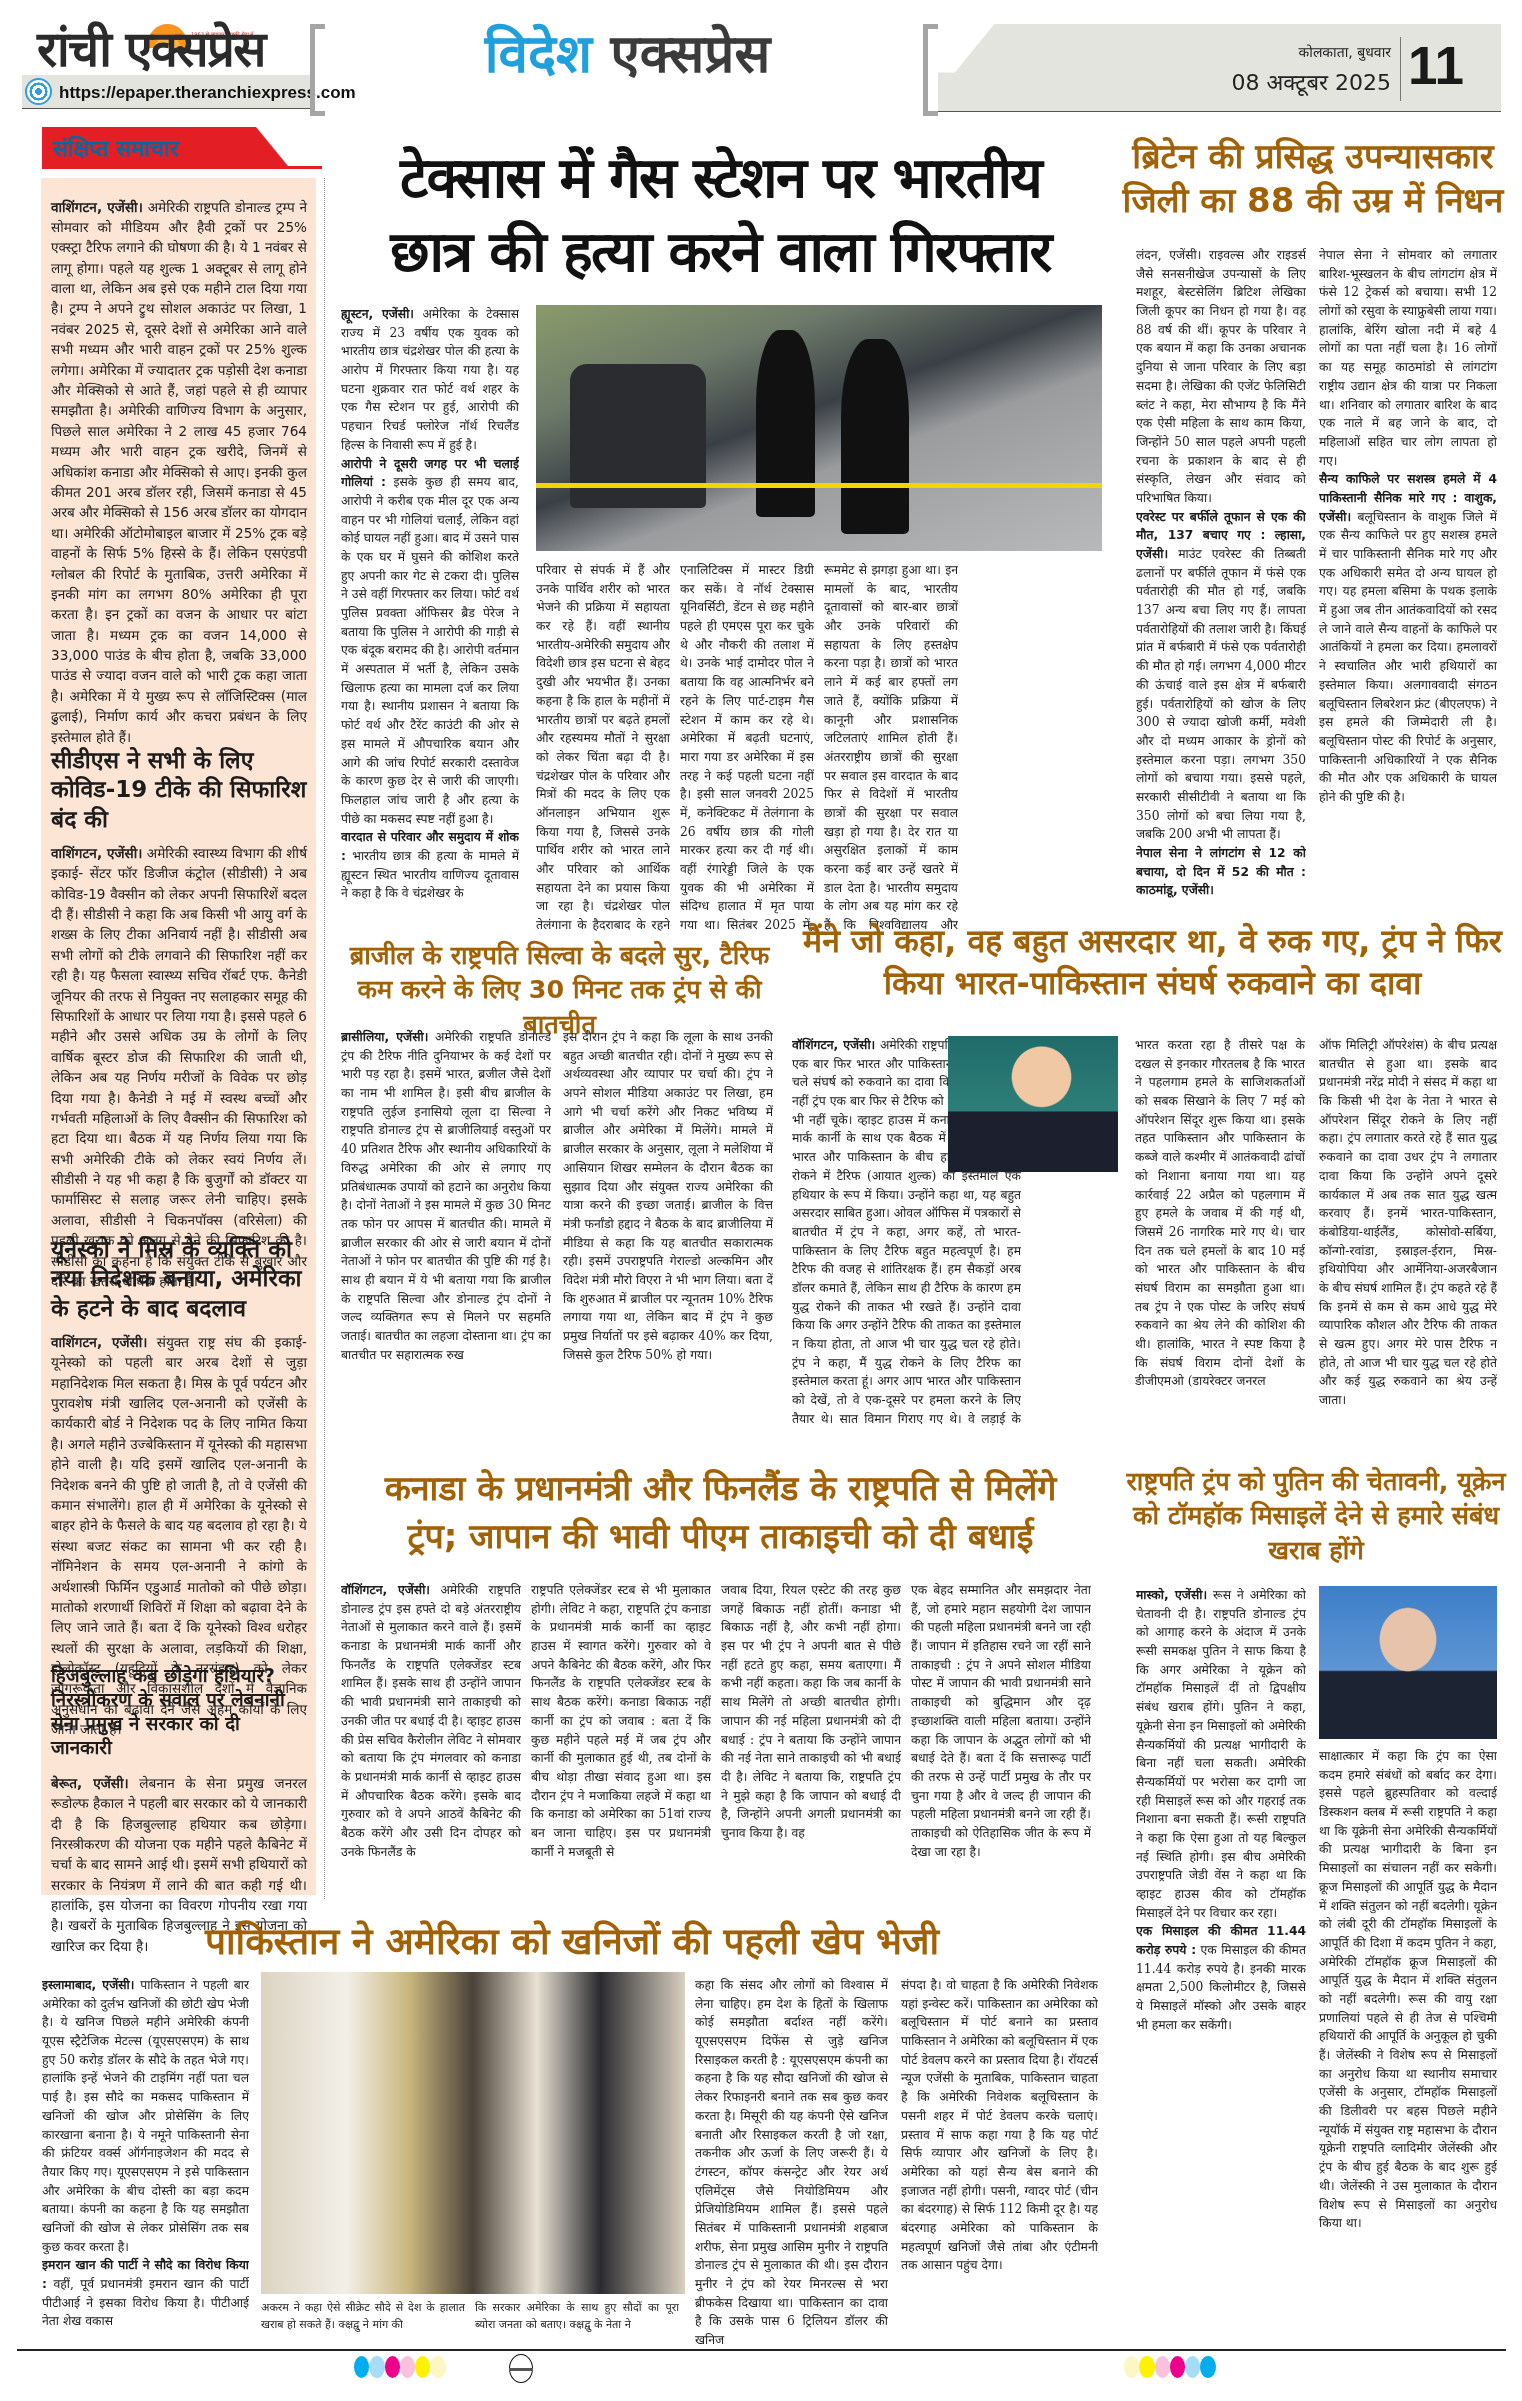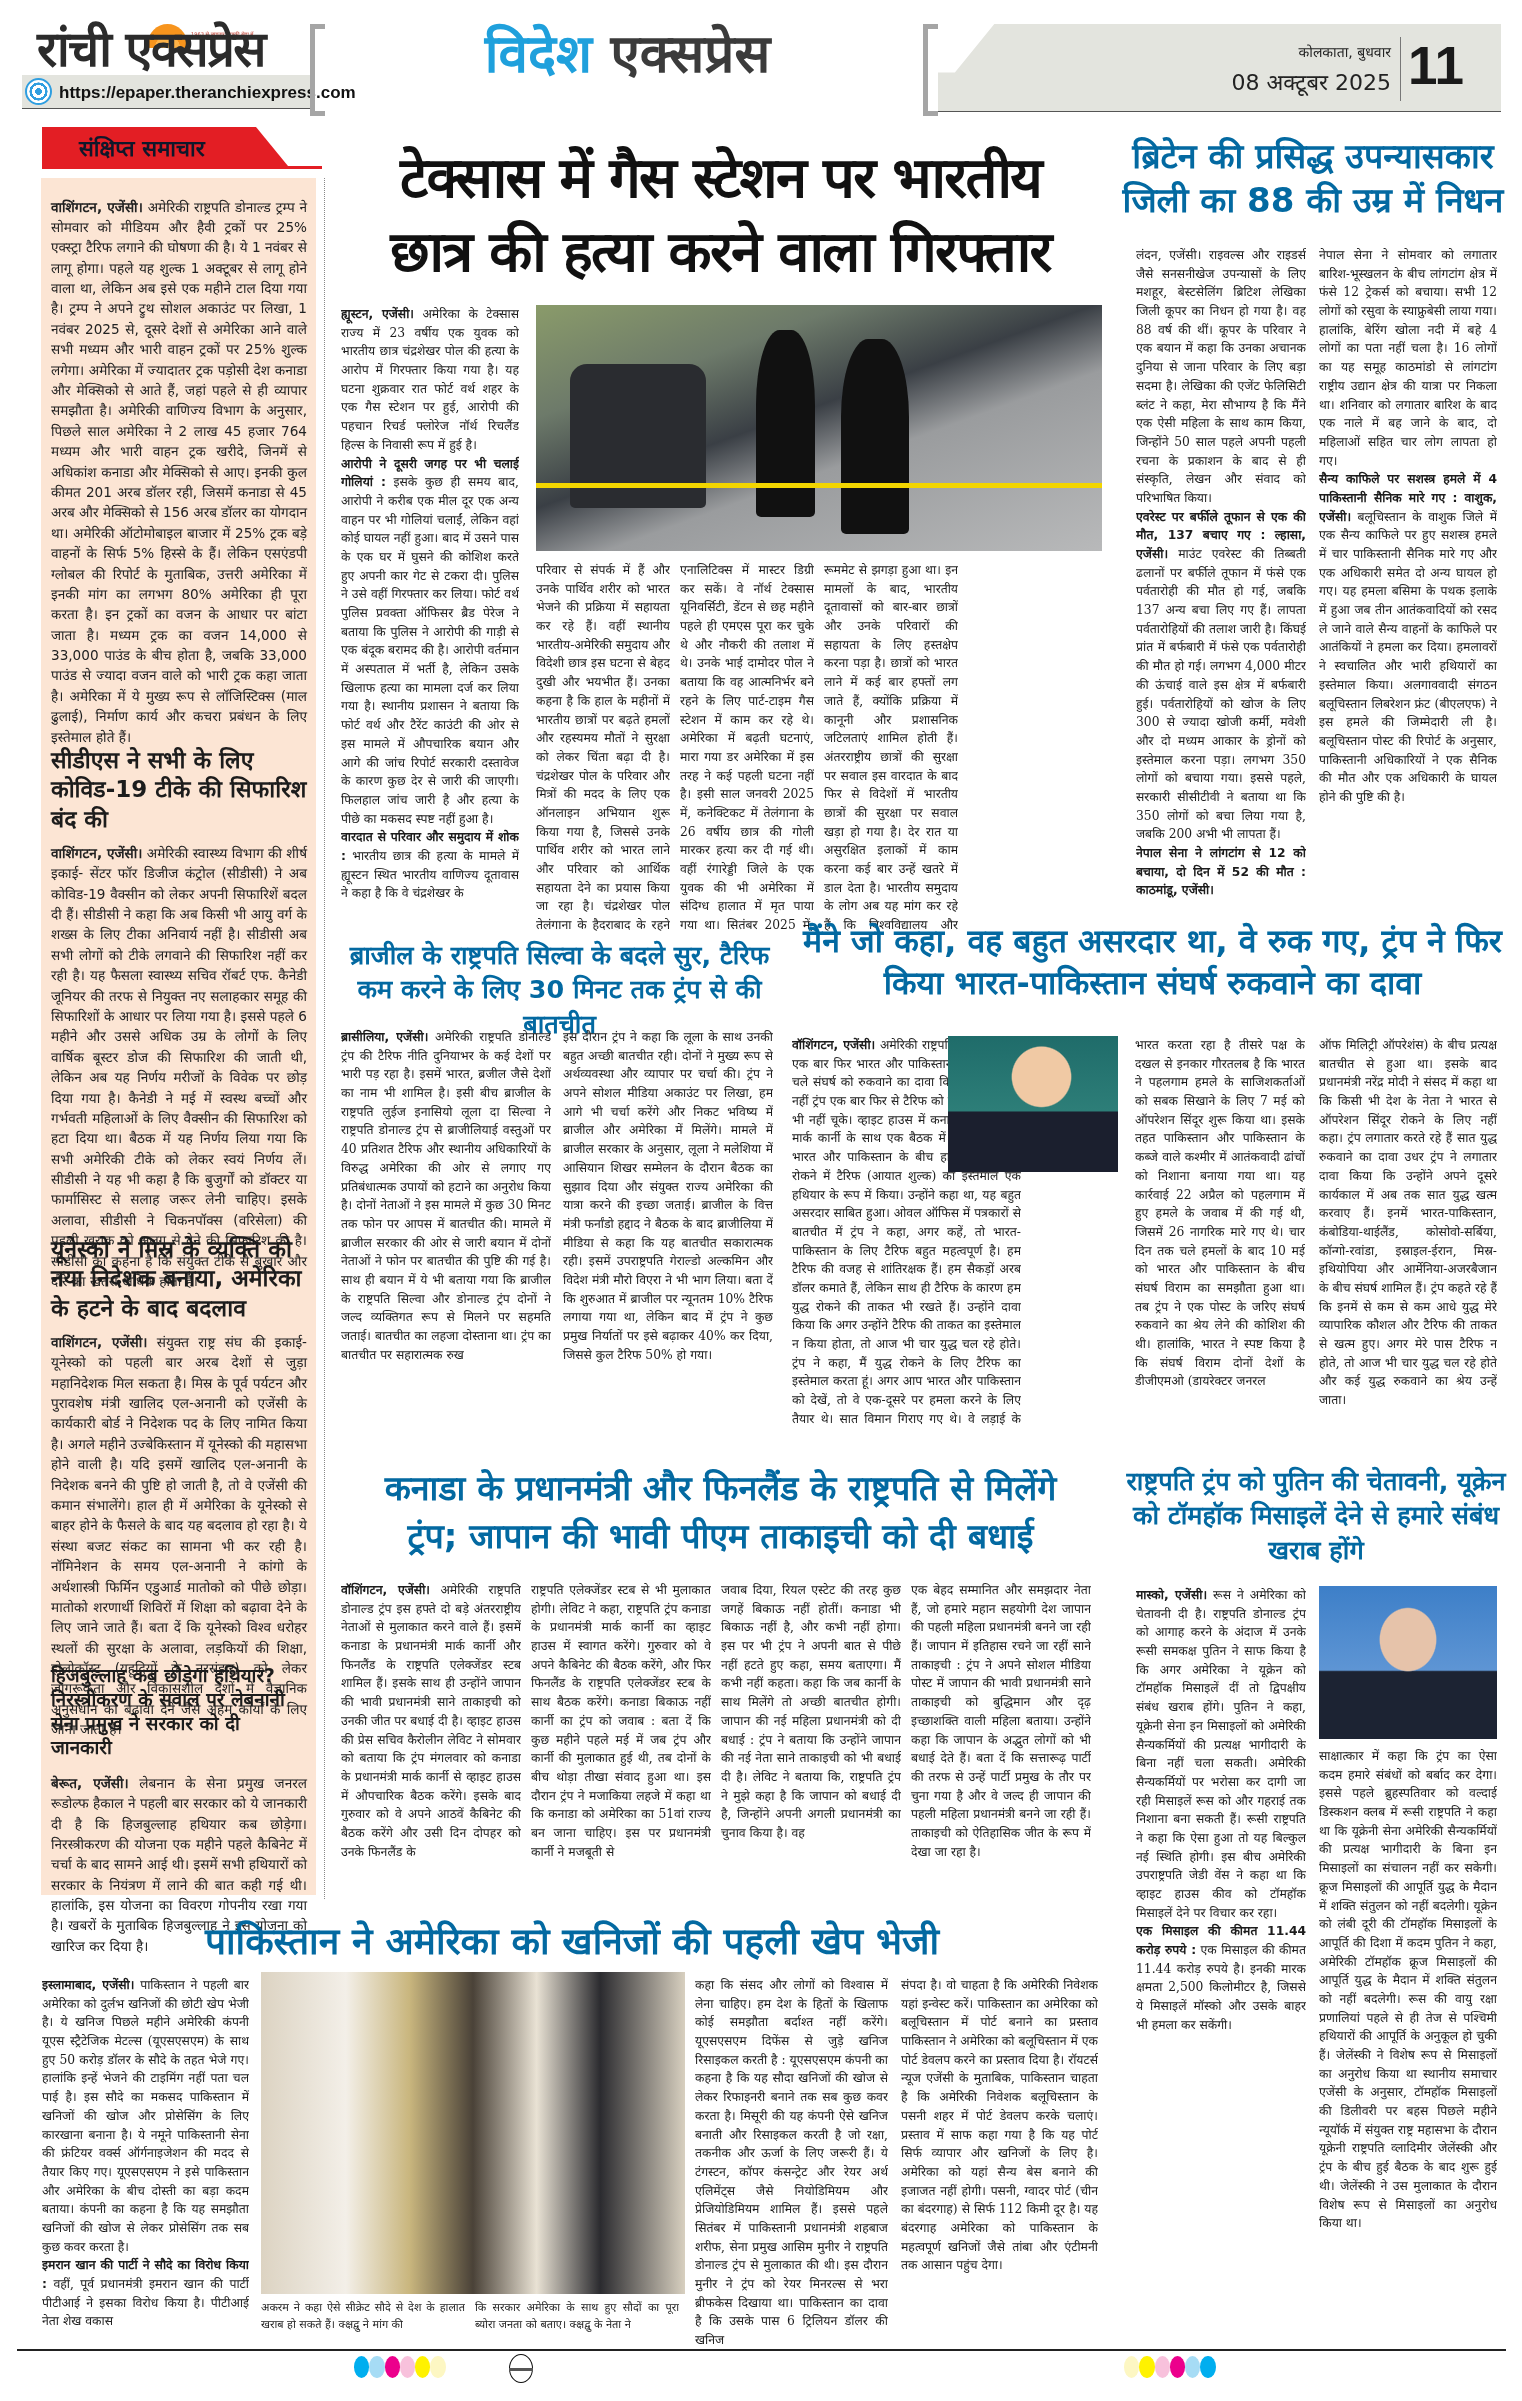--- a/index.html
+++ b/index.html
@@ -21,31 +21,31 @@
   .section-title .blue { color: #1fa0dc; }
   .section-title .gray { color: #3b3b3b; }
   .date-box { left: 938px; top: 24px; width: 563px; height: 88px; background: #e3e4de; clip-path: polygon(10% 0, 100% 0, 100% 100%, 0 100%, 0 55%, 3% 55%); border-bottom: 1.7px solid #555; }
   .date-line1 { left: 1255px; top: 42px; width: 136px; text-align: right; font-size: 14px; color: #222; }
   .date-line2 { left: 1218px; top: 66px; width: 173px; text-align: right; font-size: 22px; color: #222; }
   .date-sep { left: 1400px; top: 37px; width: 0.8px; height: 64px; background: #777; }
   .page-num { left: 1408px; top: 39px; font-family: "Liberation Sans", sans-serif; font-weight: 700; font-size: 53px; color: #1a1a1a; line-height: 1; }
 
   
   .brief-tab { left: 42px; top: 127px; width: 246px; height: 39px; background: #e31e24; clip-path: polygon(0 0, 87% 0, 100% 100%, 0 100%); }
-  .brief-tab-label { left: 53px; top: 132px; font-size: 22px; font-weight: 700; color: #0f172a; margin-left: 26px; }
+  .brief-tab-label { left: 53px; top: 132px; font-size: 22px; font-weight: 700; color: #0369a1; }
   .brief-underline { left: 42px; top: 166px; width: 280px; height: 2.5px; background: #e31e24; }
   .brief-panel { left: 41px; top: 178px; width: 275px; height: 1717px; background: #fce5d4; }
   .col-divider { left: 324px; top: 178px; width: 0; height: 1721px; border-left: 1.7px dotted #888; }
   .brief-head { font-size: 23px; font-weight: 700; line-height: 1.28; color: #1c1c1c; }
   .brief-body { font-size: 13.6px; line-height: 1.5; text-align: justify; color: #222; }
   .brief-body b { font-weight: 700; }
 
   
   .hl-main { left: 339px; top: 129px; width: 763px; text-align: center; font-family: "DejaVu Sans", sans-serif; font-weight: 900; font-size: 56px; line-height: 1.32; letter-spacing: -1.7px; color: #111; margin-top: 12px; }
-  .hl-side { font-weight: 800; color: #0369a1; text-align: center; }
+  .hl-side { font-weight: 800; color: #a16207; text-align: center; }
   .article-body { font-family: "DejaVu Serif", serif; font-size: 12.3px; line-height: 1.52; text-align: justify; color: #1c1c1c; }
   .article-body b { font-family: "DejaVu Sans", sans-serif; font-weight: 700; }
 
   .photo { background: linear-gradient(160deg, #8a9b6a 0%, #6d7a6a 25%, #3a3f45 45%, #9a9c9e 60%, #b8b9ba 100%); overflow: hidden; }
   .photo-tape { left: 0; height: 5.1px; width: 100%; background: #f2d500; }
   .photo-car { background: #2a2c30; border-radius: 17px 17px 5.1px 5.1px; }
   .photo-person { background: #111; border-radius: 40% 40% 5.1px 5.1px; }
 
   .trump-photo { background: radial-gradient(ellipse at 55% 30%, #f0c9a4 0 22%, transparent 23%), linear-gradient(180deg, #1f6c6a 0%, #2d7e78 55%, #1b1f2e 56%, #1b1f2e 100%); }
   .putin-photo { background: radial-gradient(ellipse at 50% 35%, #e6c3aa 0 22%, transparent 23%), linear-gradient(180deg, #3d7fc8 0%, #5e95d4 55%, #1c2333 56%, #1c2333 100%); }

